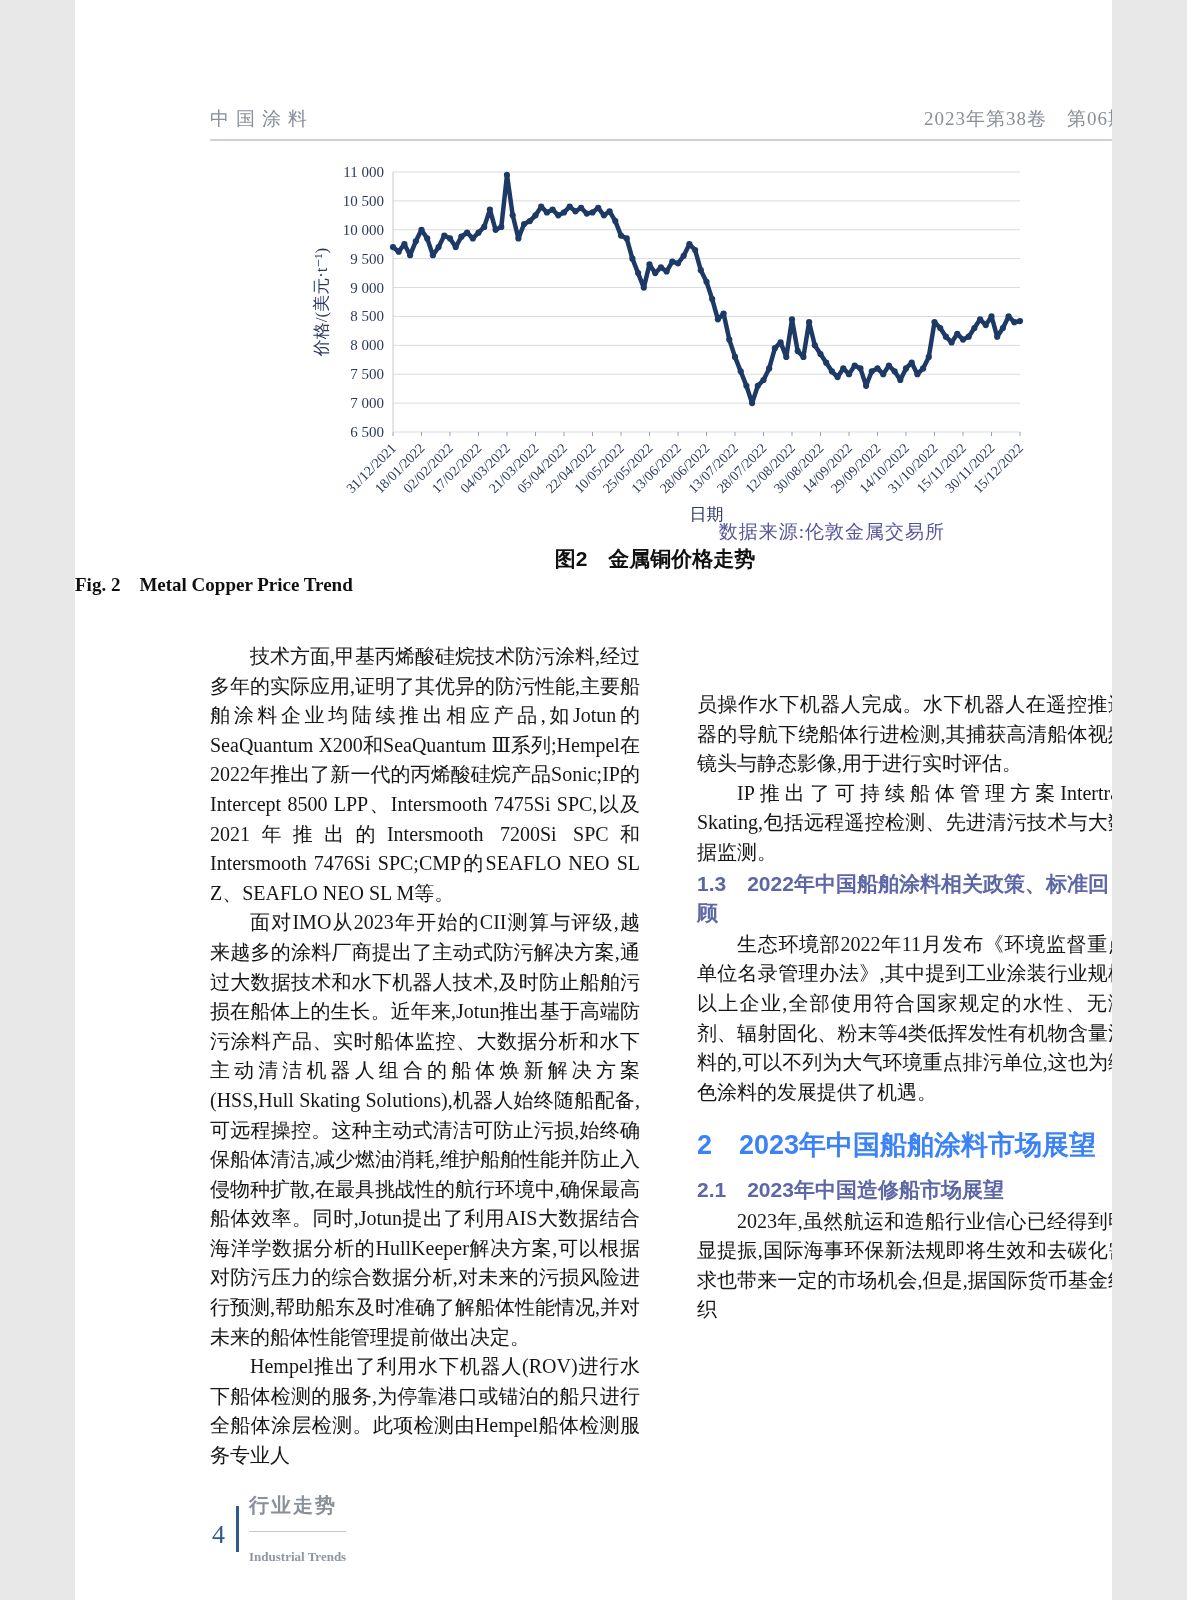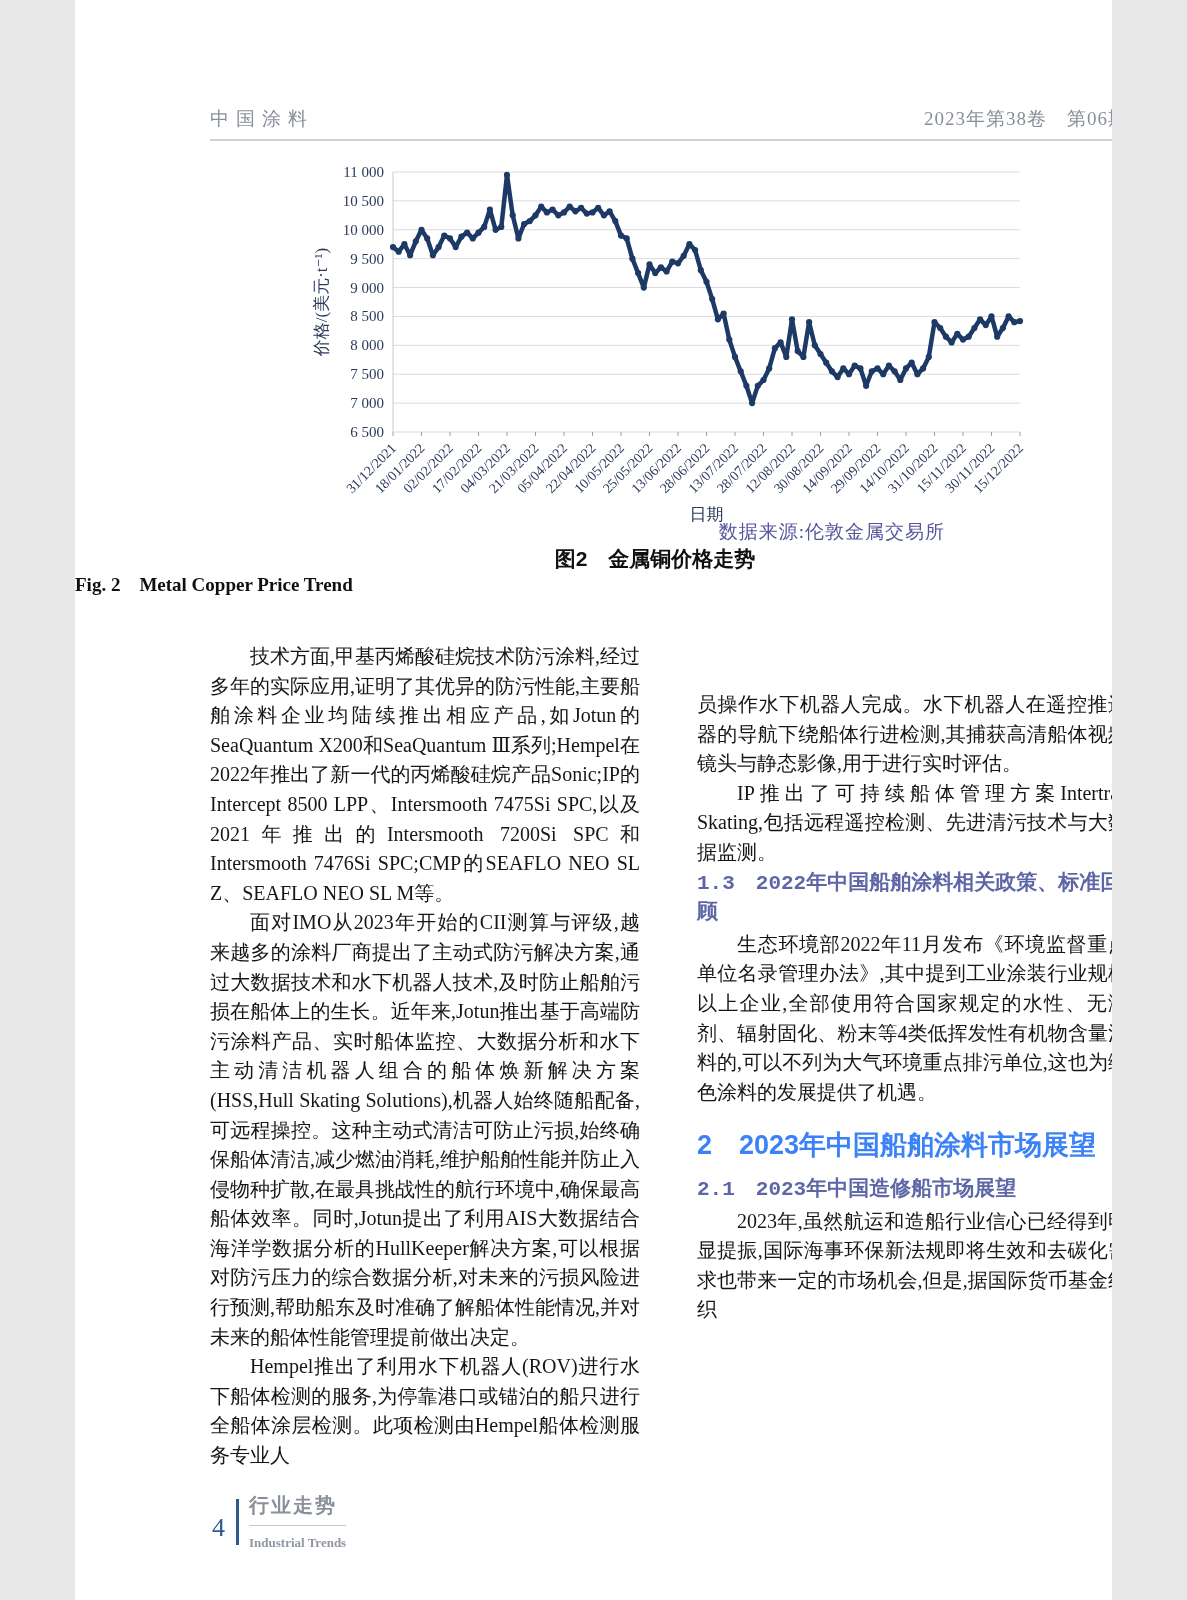--- a/index.html
+++ b/index.html
@@ -21,30 +21,30 @@
   .caption-en{position:absolute;top:572px;left:0;width:1160px;font-size:19px;font-weight:bold;
               color:#101010;}
   
   .col{position:absolute;top:642px;}
   .col-left{left:135px;width:430px;}
   .col-right{left:622px;width:431px;margin-top:48px;}
   .col p{margin:0;font-size:20px;line-height:29.6px;text-align:justify;text-indent:2em;color:#161616;}
   .col p.noindent{text-indent:0;}
   .sec-h2{font-family:"Liberation Sans","DejaVu Sans",sans-serif;font-weight:bold;font-size:27px;
           color:#3b82f6;margin:22px 0 12px 0;line-height:1.25;}
-  .sec-h3{font-family:Liberation Mono, monospace;font-weight:bold;font-size:21px;
+  .sec-h3{font-family:Liberation Sans, sans-serif;font-weight:bold;font-size:21px;
           color:#5d67a6;margin:1px 0 2px 0;line-height:29.6px;}
   
   .footer{position:absolute;left:137px;top:1492px;display:flex;align-items:center;}
   .page-num{font-size:26px;color:#2e5a8e;margin-right:11px;transform:translateY(6px);}
   .bar{width:3px;height:46px;background:#2e5a8e;margin-right:10px;}
   .footer-text{display:flex;flex-direction:column;}
   .sec-zh{font-size:20px;font-weight:bold;color:#8a9099;letter-spacing:2px;
           font-family:"Liberation Sans","DejaVu Sans",sans-serif;}
-  .sec-en{font-size:13px;font-weight:bold;color:#9097a0;border-top:1px solid #c4c9cf;padding-top:9px;margin-top:6px;}
+  .sec-en{font-size:13px;font-weight:bold;color:#9097a0;border-top:1px solid #c4c9cf;padding-top:17px;margin-top:12px;}
 </style>
 </head>
 <body>
 
 <div class="page">
 
   <div class="header">
     <span class="journal-name">中国涂料</span>
     <span class="issue-info">2023年第38卷　第06期</span>
   </div>

